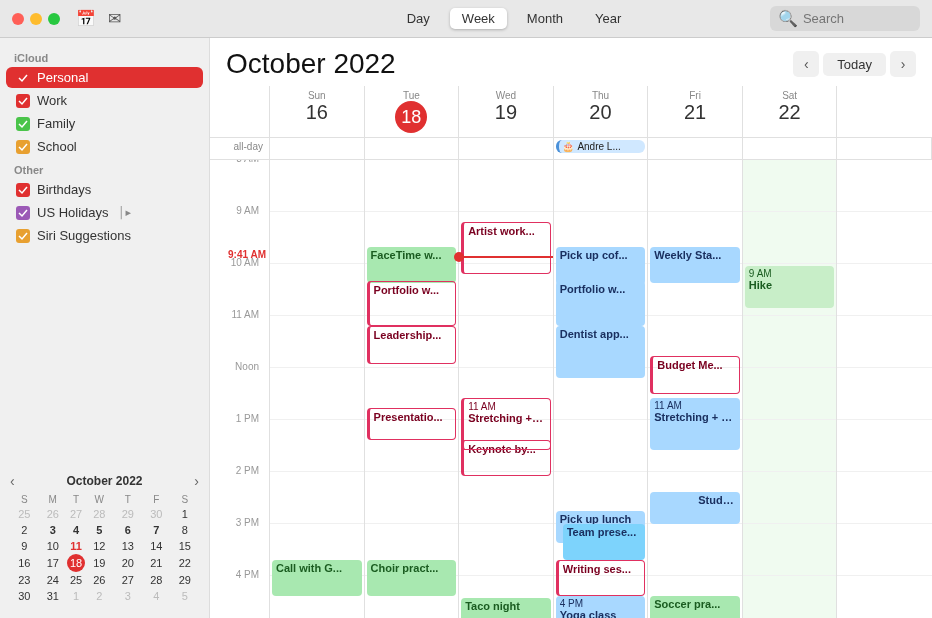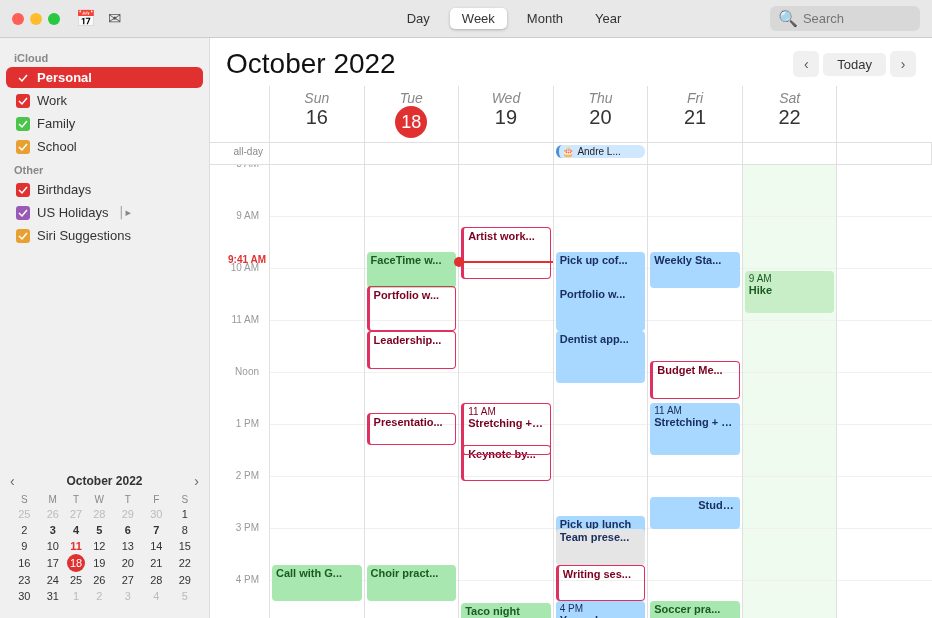--- a/index.html
+++ b/index.html
@@ -113,21 +113,21 @@
       border-radius: 6px;
       margin: 1px 6px;
       cursor: pointer;
       gap: 7px;
     }
     .sidebar-item.active {
       background: #e03030;
     }
     .sidebar-item.active .sidebar-item-label {
       color: #fff;
-      font-weight: 700;
+      font-weight: 400;
     }
     .calendar-checkbox {
       width: 14px; height: 14px;
       border-radius: 3px;
       display: flex; align-items: center; justify-content: center;
       flex-shrink: 0;
     }
     .calendar-checkbox svg { width: 10px; height: 10px; }
     .sidebar-item-label {
       font-size: 13px;
@@ -250,24 +250,23 @@
     }
     .day-header-spacer {
       border-right: 1px solid #e0e0e0;
     }
     .day-header {
       text-align: center;
       padding: 4px 0;
       border-right: 1px solid #e0e0e0;
     }
     .day-header-name {
-      font-size: 14px;
+      font-size: 10px;
       color: #888;
       text-transform: none;
-      font-style: italic;
     }
     .day-header-num {
       font-size: 20px;
       font-weight: 300;
       color: #333;
     }
     .day-header-num.today-num {
       background: #e03030;
       color: #fff;
       border-radius: 50%;
@@ -742,21 +741,21 @@
               </div>
               <div class="event" style="top: 121px; height: 45px; background: rgb(168, 216, 255); color: rgb(26, 48, 96);">
                 <div class="event-title">Portfolio w...</div>
               </div>
               <div class="event" style="top: 166px; height: 52px; background: rgb(168, 216, 255); color: rgb(26, 48, 96);">
                 <div class="event-title">Dentist app...</div>
               </div>
               <div class="event" style="top: 318px; height: 32px; background: rgb(168, 216, 255); color: rgb(26, 48, 96); margin-top: 33px;">
                 <div class="event-title">Pick up lunch</div>
               </div>
-              <div class="event" style="top: 364px; height: 36px; background: #e5e5e5; color: rgb(26, 48, 96);">
+              <div class="event" style="top: 364px; height: 36px; background: #7dd3fc; color: rgb(26, 48, 96); margin-left: 7px;">
                 <div class="event-title">Team prese...</div>
               </div>
               <div class="event" style="top: 400px; height: 36px; background: transparent; border-width: 1px 1px 1px 3px; border-style: solid; border-color: rgb(224, 48, 96); border-image: initial; color: rgb(122, 0, 32);">
                 <div class="event-title">Writing ses...</div>
               </div>
               <div class="event" style="top: 436px; height: 52px; background: rgb(168, 216, 255); color: rgb(26, 48, 96);">
                 <div class="event-time">4 PM</div>
                 <div class="event-title" style="font-size: 11px;">Yoga class</div>
               </div>
             </div>

